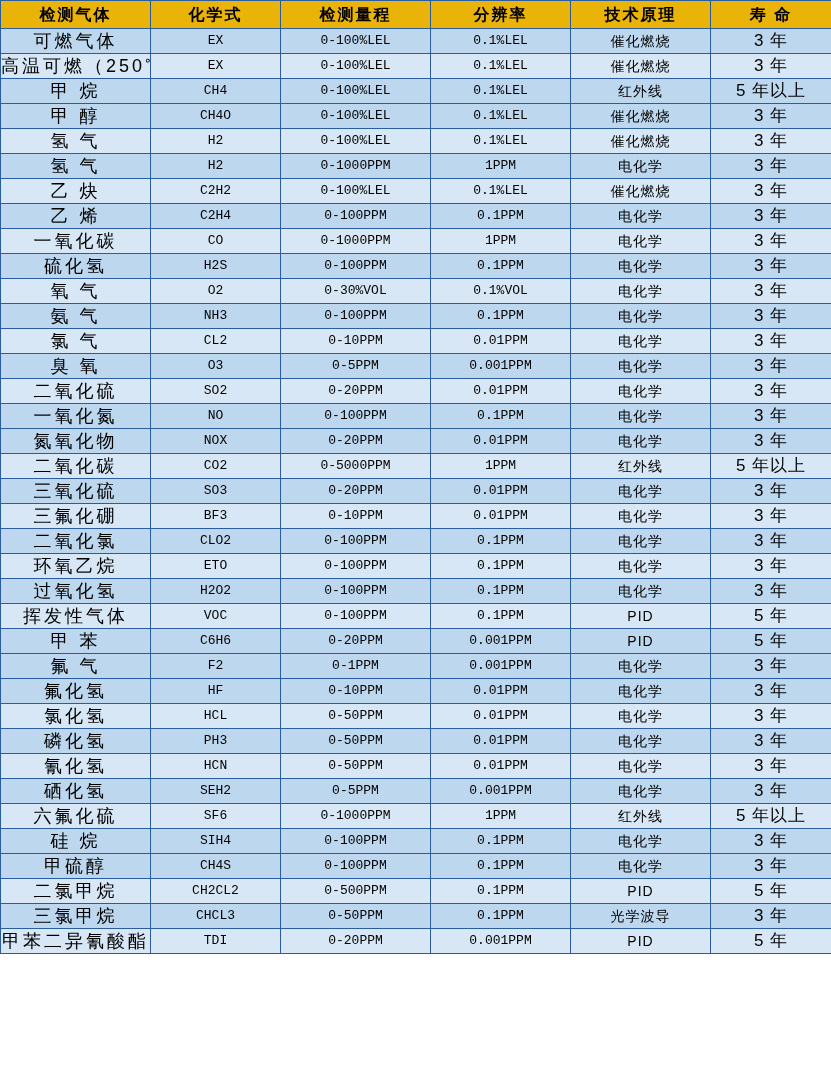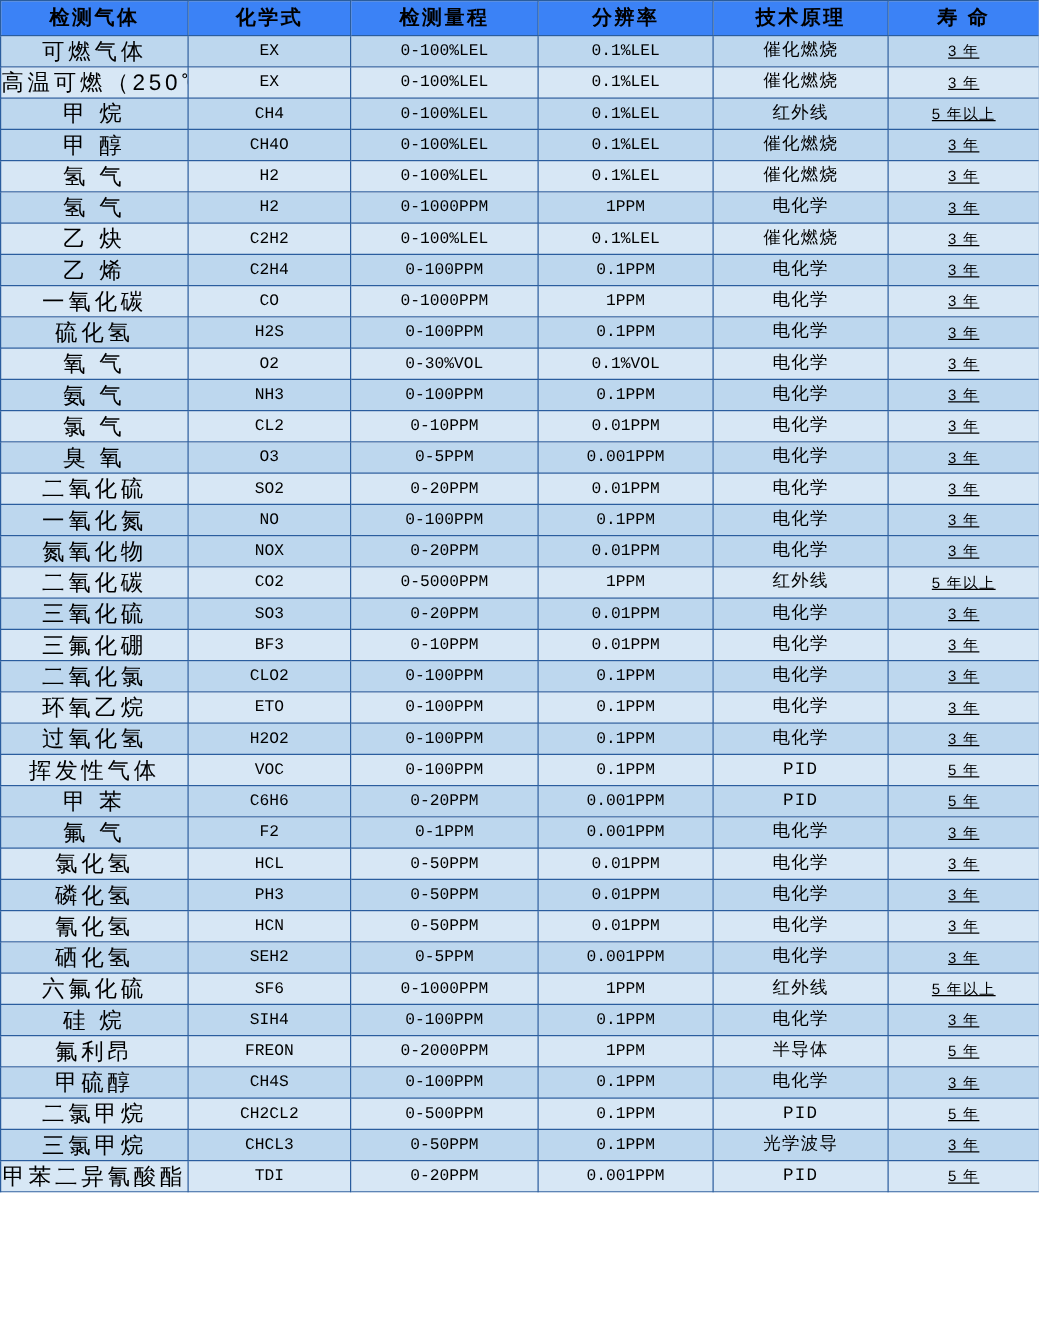--- a/index.html
+++ b/index.html
@@ -28,21 +28,21 @@
     text-align: center;
     vertical-align: middle;
     color: #000000;
     padding: 0;
     height: 24px;
     line-height: 24px;
     overflow: hidden;
     white-space: nowrap;
   }
   #gas-table thead th {
-    background: #3b82f6;
+    background: #eab308;
     font-size: 16px;
     font-weight: bold;
     height: 27px;
     line-height: 27px;
     letter-spacing: 2px;
   }
   #gas-table tbody tr.odd td { background: #bdd7ee; }
   #gas-table tbody tr.even td { background: #d7e7f5; }
   #gas-table tbody td.name {
     font-size: 18px;
@@ -50,26 +50,24 @@
   }
   #gas-table tbody td.formula,
   #gas-table tbody td.range,
   #gas-table tbody td.resolution {
     font-family: "Liberation Mono", monospace;
     font-size: 13px;
   }
   #gas-table tbody td.principle {
     font-size: 14px;
     letter-spacing: 1px;
-    font-family: Liberation Mono, monospace;
   }
   #gas-table tbody td.life {
-    font-size: 12px;
+    font-size: 17px;
     letter-spacing: 1px;
-    text-decoration: underline;
   }
 </style>
 </head>
 <body>
 
 <table id="gas-table">
   <colgroup>
     <col class="c0">
       <col class="c1">
       <col class="c2">
@@ -289,20 +287,28 @@
         <td class="life">5 年</td>
       </tr>
       <tr class="odd">
         <td class="name">氟 气</td>
         <td class="formula">F2</td>
         <td class="range">0-1PPM</td>
         <td class="resolution">0.001PPM</td>
         <td class="principle">电化学</td>
         <td class="life">3 年</td>
       </tr>
+      <tr class="odd">
+        <td class="name">氟化氢</td>
+        <td class="formula">HF</td>
+        <td class="range">0-10PPM</td>
+        <td class="resolution">0.01PPM</td>
+        <td class="principle">电化学</td>
+        <td class="life">3 年</td>
+      </tr>
       <tr class="even">
         <td class="name">氯化氢</td>
         <td class="formula">HCL</td>
         <td class="range">0-50PPM</td>
         <td class="resolution">0.01PPM</td>
         <td class="principle">电化学</td>
         <td class="life">3 年</td>
       </tr>
       <tr class="odd">
         <td class="name">磷化氢</td>
@@ -337,28 +343,20 @@
         <td class="life">5 年以上</td>
       </tr>
       <tr class="odd">
         <td class="name">硅 烷</td>
         <td class="formula">SIH4</td>
         <td class="range">0-100PPM</td>
         <td class="resolution">0.1PPM</td>
         <td class="principle">电化学</td>
         <td class="life">3 年</td>
       </tr>
-      <tr class="even">
-        <td class="name">氟利昂</td>
-        <td class="formula">FREON</td>
-        <td class="range">0-2000PPM</td>
-        <td class="resolution">1PPM</td>
-        <td class="principle">半导体</td>
-        <td class="life">5 年</td>
-      </tr>
       <tr class="odd">
         <td class="name">甲硫醇</td>
         <td class="formula">CH4S</td>
         <td class="range">0-100PPM</td>
         <td class="resolution">0.1PPM</td>
         <td class="principle">电化学</td>
         <td class="life">3 年</td>
       </tr>
       <tr class="even">
         <td class="name">二氯甲烷</td>

